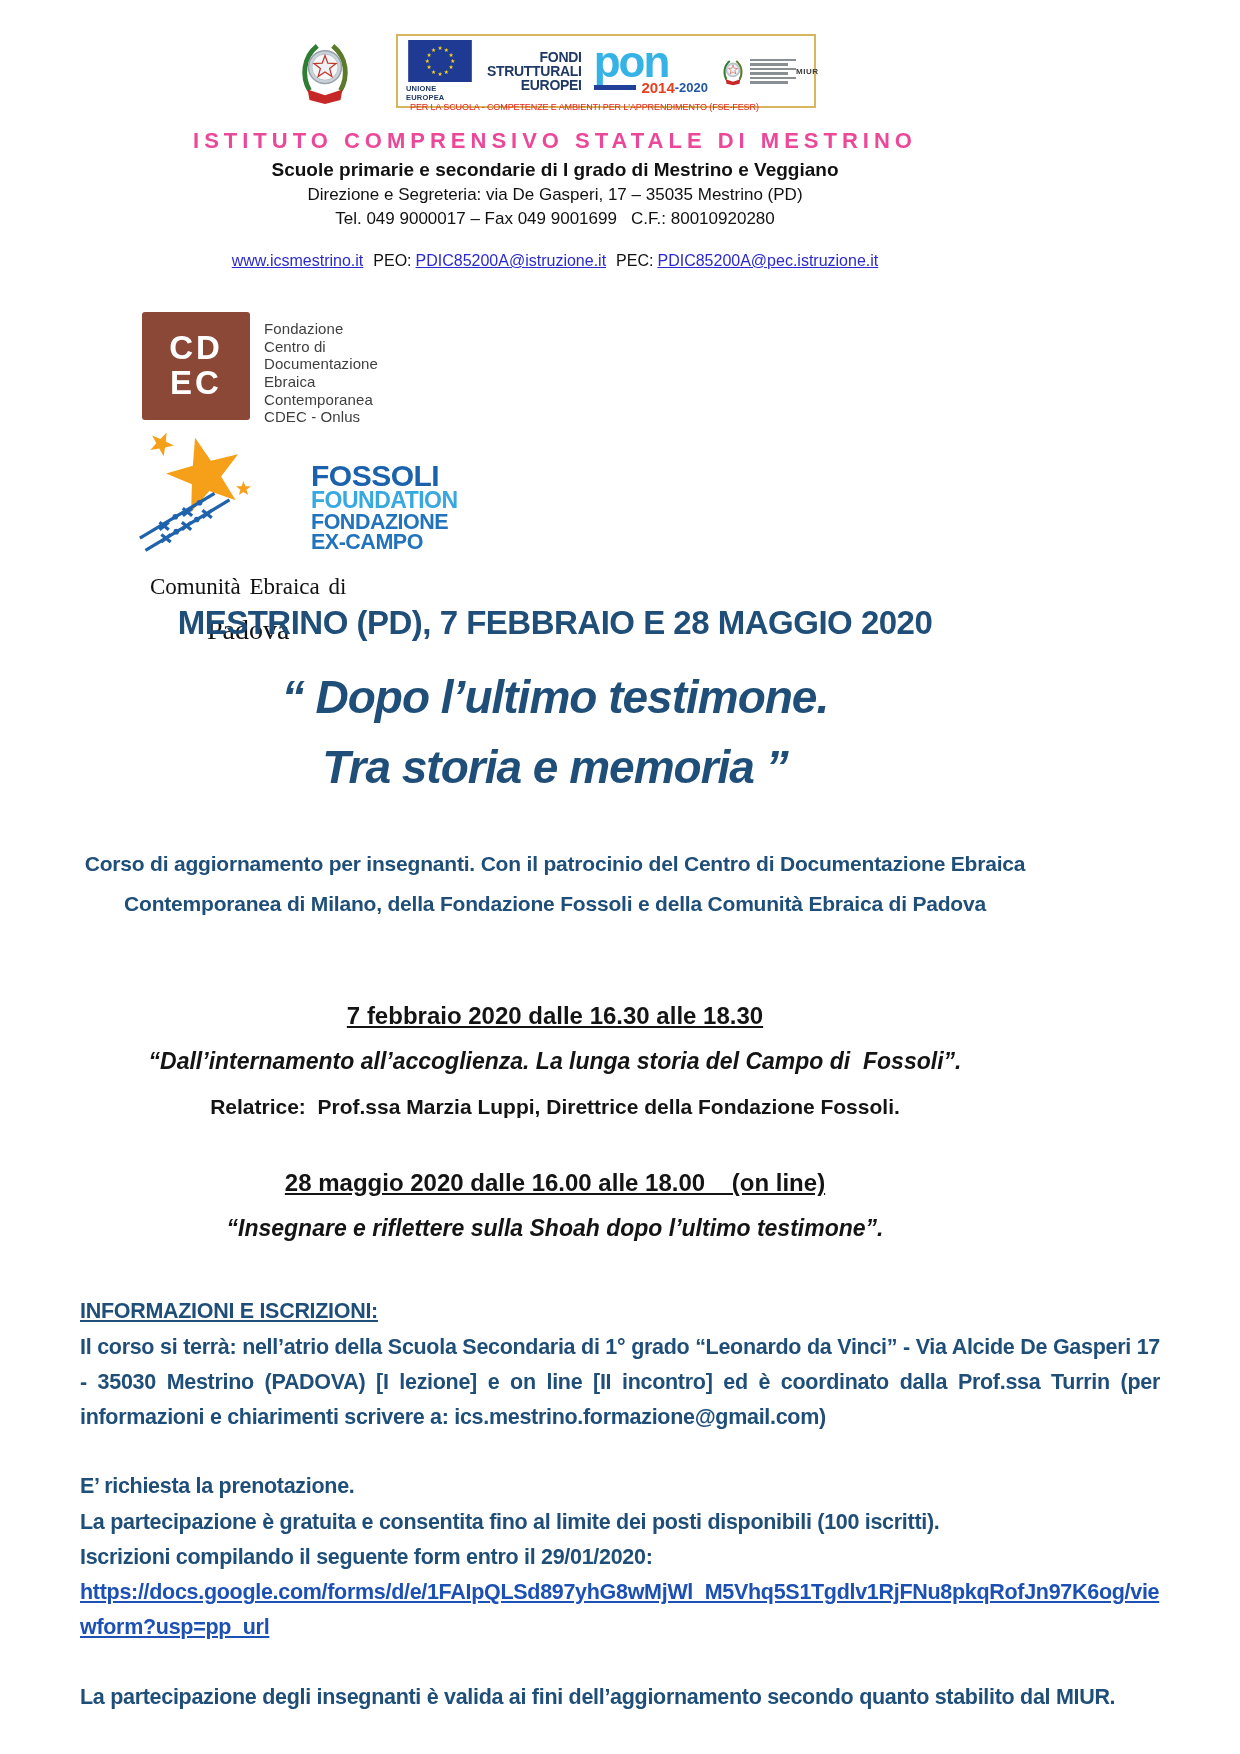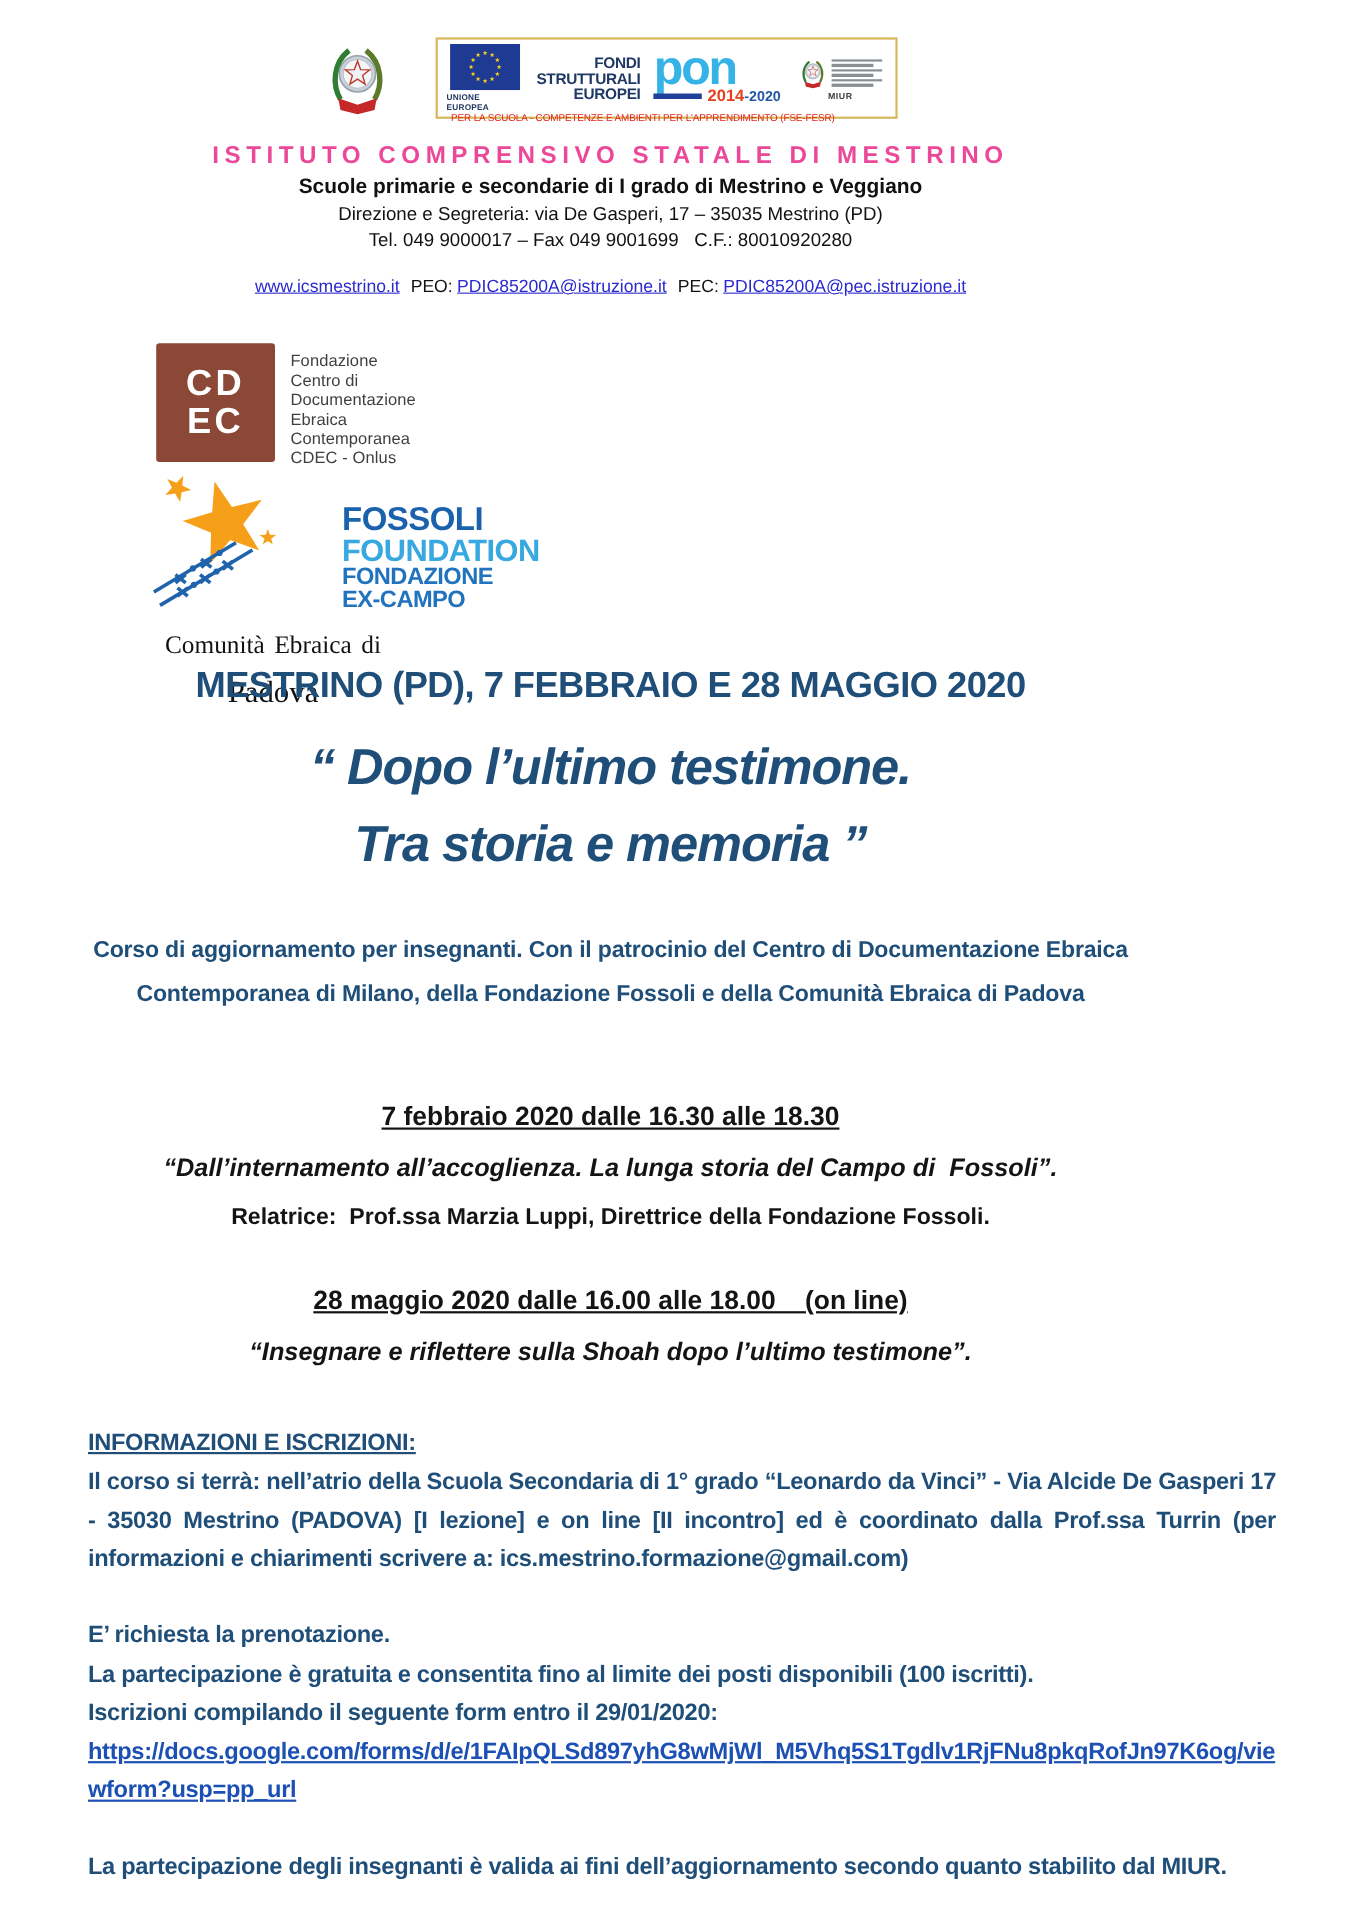--- a/index.html
+++ b/index.html
@@ -17,21 +17,21 @@
   .eu-block { display:flex; flex-direction:column; align-items:center; }
   .eu-flag { width:64px; height:42px; }
   .eu-label { font-size:7.5px; font-weight:bold; color:#1f3864; margin-top:2px; letter-spacing:.2px; }
   .fondi { text-align:right; font-weight:bold; color:#1f3864; font-size:14px; line-height:1.02; letter-spacing:-0.3px; flex:1; }
   .pon-logo { display:flex; flex-direction:column; justify-content:center; width:118px; }
   .pon-word { font-size:44px; font-weight:bold; color:#35b3e7; line-height:.72; letter-spacing:-2px; }
   .pon-years { display:flex; align-items:center; margin-top:2px; }
   .pon-bar { display:inline-block; height:5px; background:#21409a; flex:1; margin-right:5px; }
   .y-red { color:#e6401e; font-weight:bold; font-size:15px; }
   .y-blue { color:#2257a4; font-weight:bold; font-size:13px; }
-  .miur-block { display:flex; flex-direction:column; align-items:center; width:86px; }
+  .miur-block { display:flex; align-items:center; width:86px; }
   .miur-row { display:flex; align-items:flex-start; gap:4px; }
   .it-emblem-mini { width:26px; height:31px; }
   .fine-print { display:flex; flex-direction:column; gap:2px; padding-top:3px; }
   .fine-print i { display:block; width:46px; height:2.5px; background:#8a8f94; }
   .fine-print i:nth-child(even){ width:38px; }
   .miur-label { font-size:8px; font-weight:bold; color:#3c3c3c; margin-top:1px; letter-spacing:.5px; }
   .pon-bottom { font-size:9px; font-weight:normal; color:#e5231b; letter-spacing:-0.1px; padding-left:4px; }
 
   
   .school-name { text-align:center; font-size:22px; font-weight:bold; letter-spacing:5px; margin-top:14px; color:#ec4899; }
@@ -44,21 +44,21 @@
   
   .logos-row { display:flex; align-items:flex-start; margin-top:42px; height:132px;flex-direction:column; }
   .cdec { display:flex; gap:14px; margin-left:62px; }
   .cdec-box { width:108px; height:108px; background:#8c4837; border-radius:3px; display:flex; flex-direction:column;
               align-items:center; justify-content:center; color:#fff; font-weight:bold; font-size:33px; line-height:1.05; letter-spacing:3px; }
   .cdec-text { font-size:15px; color:#3f3f3f; line-height:1.18; padding-top:8px; letter-spacing:.1px; }
   .fossoli { display:flex; align-items:center; margin-left:58px;gap:31px; }
   .fossoli-svg { width:140px; height:132px; }
   .fossoli-text { line-height:.95; margin-left:2px; margin-top:30px; }
   .fl1 { font-size:30px; font-weight:bold; color:#1b62ad; letter-spacing:-0.5px; }
-  .fl2 { font-size:28px; font-weight:bold; color:#37a8e0; letter-spacing:-0.5px; }
+  .fl2 { font-size:23px; font-weight:bold; color:#37a8e0; letter-spacing:-0.5px; }
   .fl3 { font-size:21.5px; font-weight:bold; color:#2173bd; letter-spacing:-0.5px; }
   .fl4 { font-size:21.5px; font-weight:bold; color:#2173bd; letter-spacing:-0.5px; }
   .padova { margin-left:70px; text-align:center; font-family:"Liberation Serif", serif; color:#111; }
   .hebrew { font-family:"DejaVu Serif","DejaVu Sans",serif; font-size:40px; font-weight:bold; font-style:italic; line-height:1; margin-top:4px; }
   .pad1 { font-size:23px; margin-top:16px; word-spacing:3px; }
   .pad2 { font-size:28px; margin-top:14px; }
 
   
   .blue { color:#1f4e79; }
   .title { text-align:center; font-size:33px; font-weight:bold; letter-spacing:-0.5px; margin-top:160px; }

